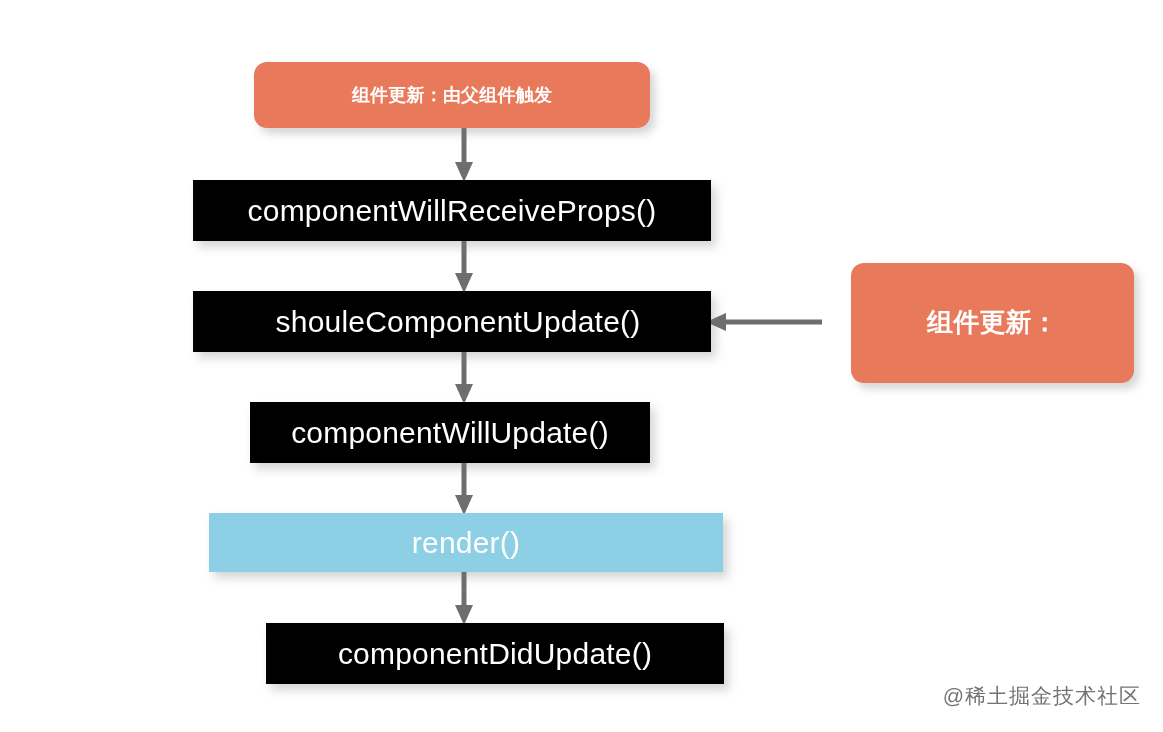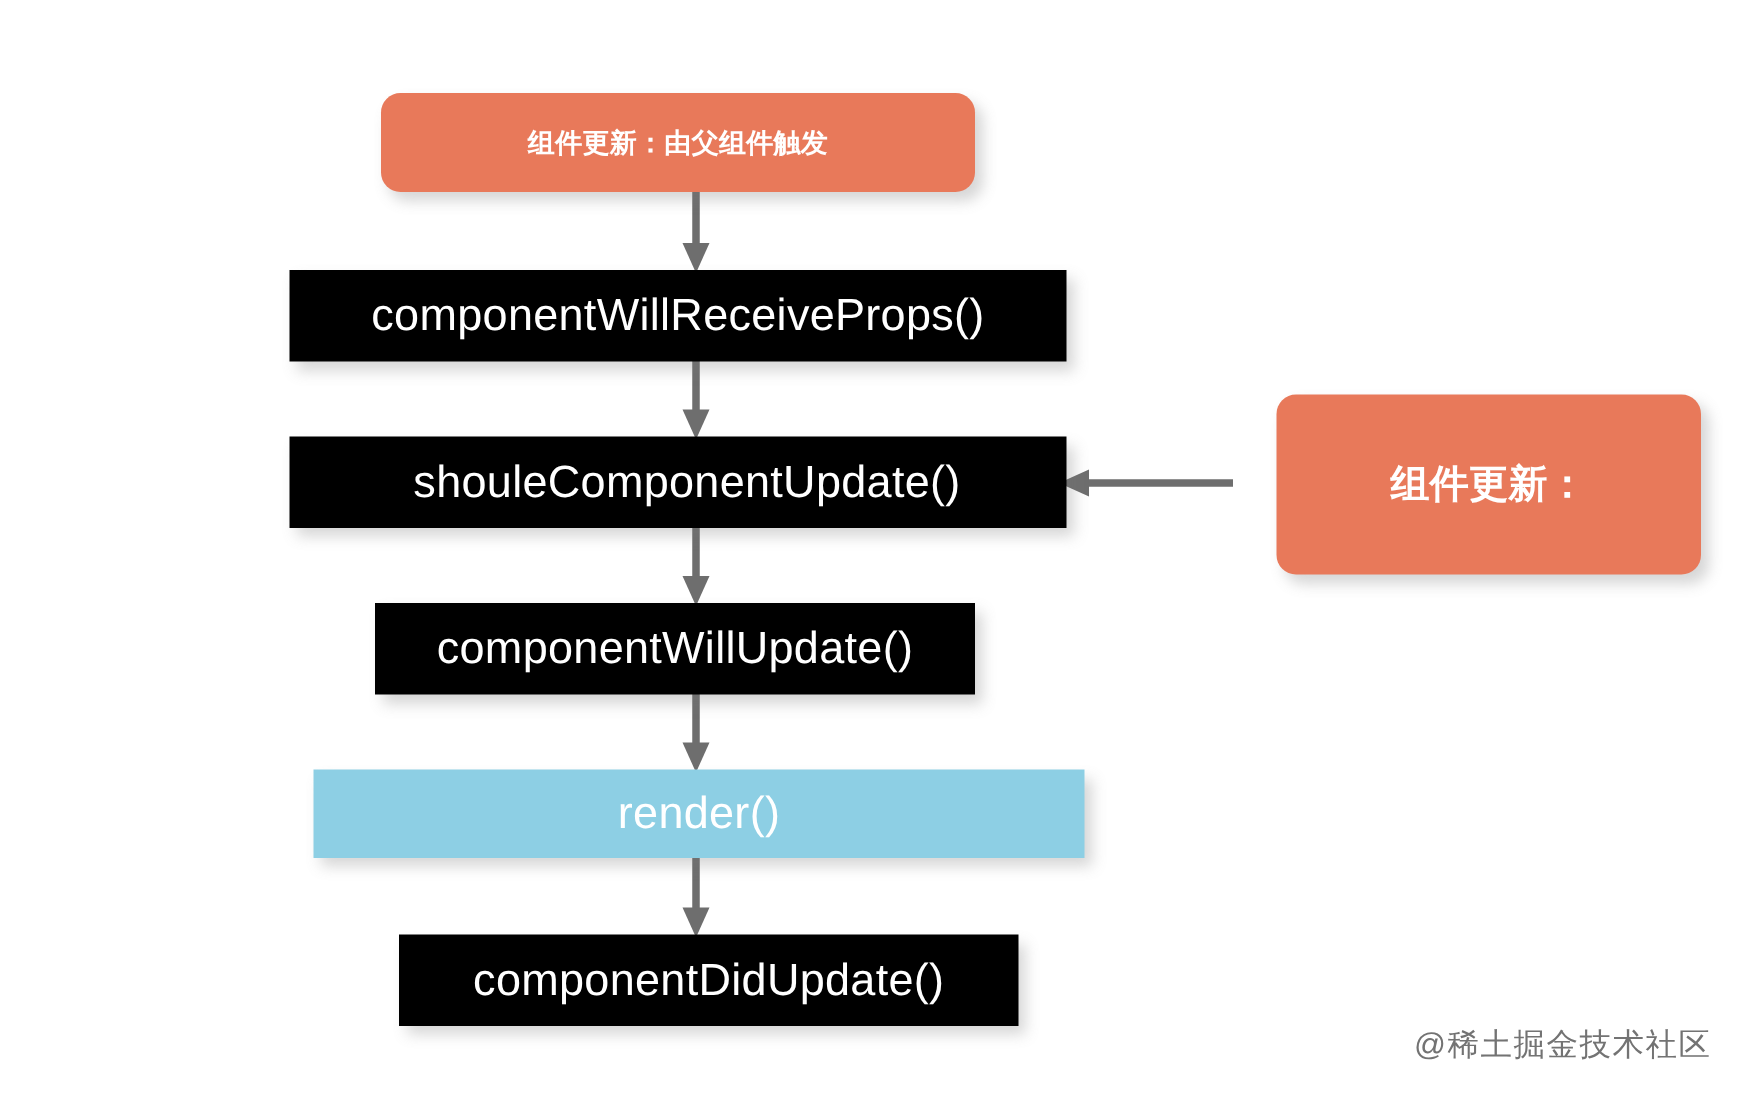--- a/index.html
+++ b/index.html
@@ -128,19 +128,19 @@
   </div>
 
   <div class="node green code" style="left:250px; top:402px; width:400px; height:61px;">
     <span>componentWillUpdate()</span>
   </div>
 
   <div class="node blue code" style="left:209px; top:513px; width:514px; height:59px;">
     <span>render()</span>
   </div>
 
-  <div class="node green code" style="left:266px; top:623px; width:413px; height:61px;">
+  <div class="node green code" style="left:266px; top:623px; width:458px; height:61px;">
     <span>componentDidUpdate()</span>
   </div>
 
   <div class="watermark">@稀土掘金技术社区</div>
 
 </div>
 
 </body></html>

